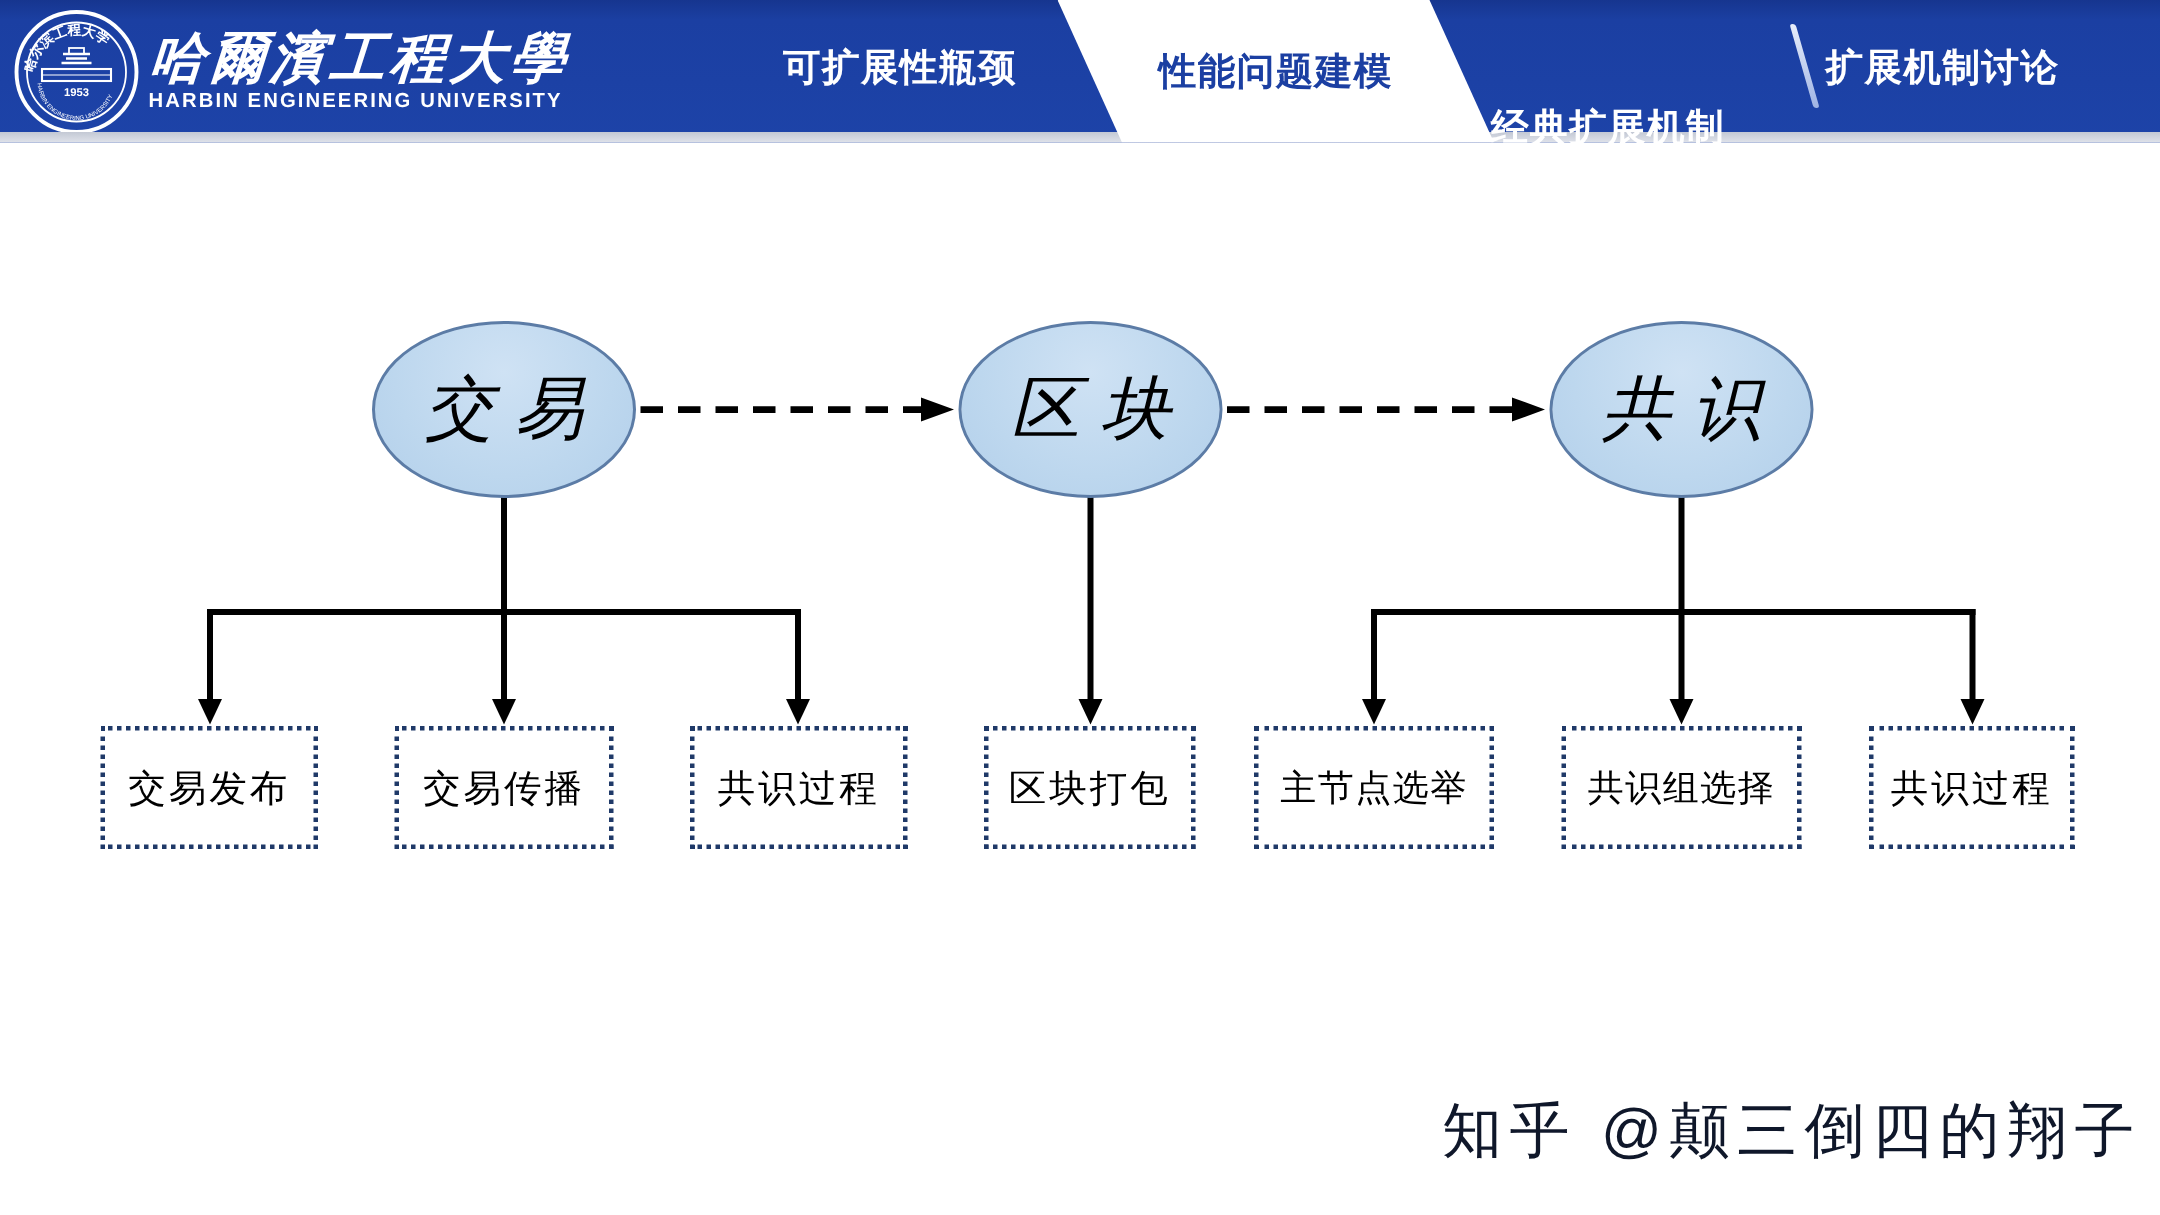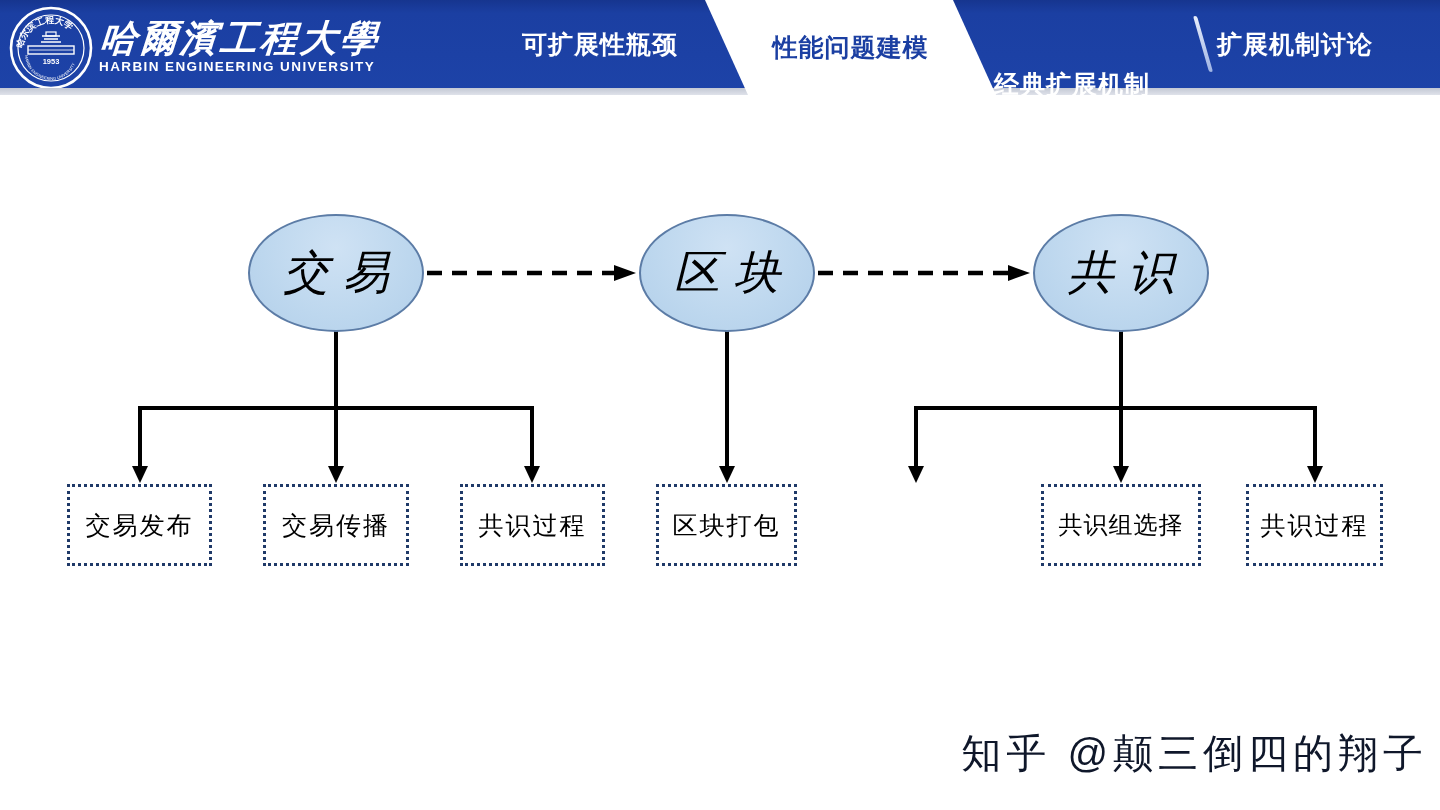--- a/index.html
+++ b/index.html
@@ -159,18 +159,19 @@
   </svg>
 
   <div id="ellipse-transaction" class="ellipse">交易</div>
   <div id="ellipse-block" class="ellipse">区块</div>
   <div id="ellipse-consensus" class="ellipse">共识</div>
 
   <div class="dbox" style="left:67px;width:145px;">交易发布</div>
   <div class="dbox" style="left:263px;width:146px;">交易传播</div>
   <div class="dbox" style="left:460px;width:145px;">共识过程</div>
   <div class="dbox" style="left:656px;width:141px;">区块打包</div>
+  <div class="dbox narrowtext" style="left:836px;width:160px;">主节点选举</div>
   <div class="dbox narrowtext" style="left:1041px;width:160px;">共识组选择</div>
   <div class="dbox" style="left:1246px;width:137px;">共识过程</div>
 
   <div id="watermark">知乎 @颠三倒四的翔子</div>
 
 </div>
 
 </body></html>

